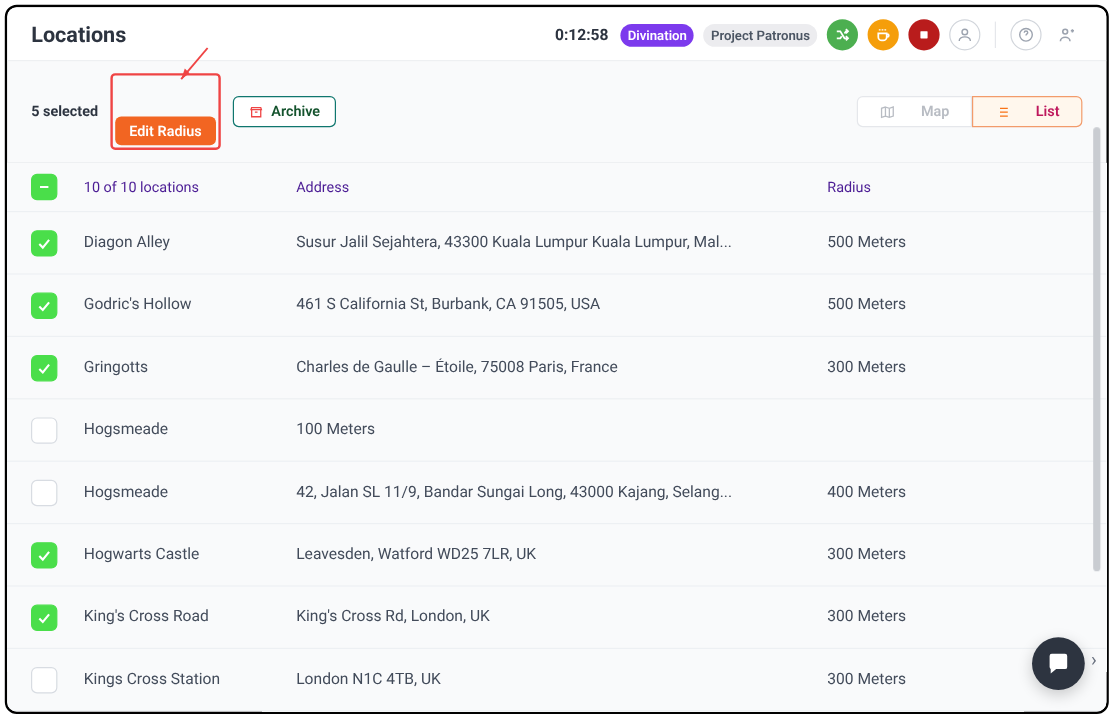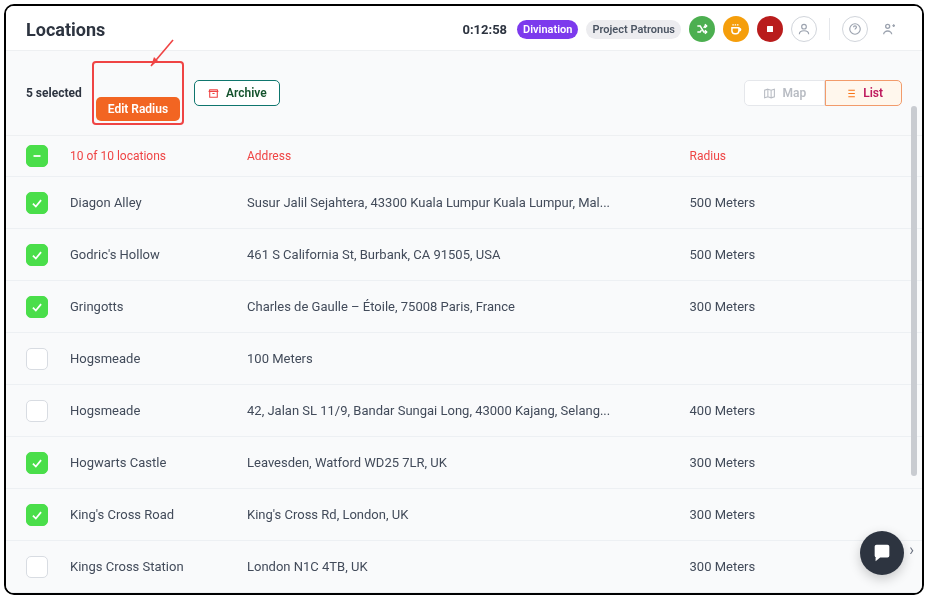--- a/index.html
+++ b/index.html
@@ -82,21 +82,21 @@
   .btn-primary { background:#f26522; color:#fff;margin-top:32px; }
   .btn-outline-red { background:#fff; border:1px solid #0f766e; color:#14532d;}
   .highlight-box {
     border:2px solid #ef4444;
     border-radius:4px;
     padding:2px;
     display:inline-flex;
   }
   .toolbar-right { display:flex;}
   .seg {
-    display:inline-flex; align-items:center; gap:6px;
+    display:inline-flex; align-items:center; gap:21px;
     border:1px solid #f29b6b;
     font-size:12px; font-weight:600;
     padding:5px 18px;
   }
   .seg-left { border-radius:5px 0 0 5px; background:#fff; color:#b8bcc3; border-color:#e5e7eb;}
   .seg-right { border-radius:0 5px 5px 0; background:#fff7ed; color:#be185d; }
   
   .arrow {
     position:absolute;
     top:30px; left:135px;
@@ -110,21 +110,21 @@
   }
   .thead, .trow {
     display:grid;
     grid-template-columns: 44px 1fr 2.5fr 1.2fr;
     align-items:center;
     padding: 0 20px;
   }
   .thead {
     height:40px;
     font-size:12px;
-    color:#ef4444;
+    color:#4c1d95;
     background:#f9fafb;
   }
   .trow {
     height:52px;
     font-size:13px;
     color:#424b5a;
     border-top:1px solid #edf0f3;
     background:#f9fafb;
   }
   .checkbox {

